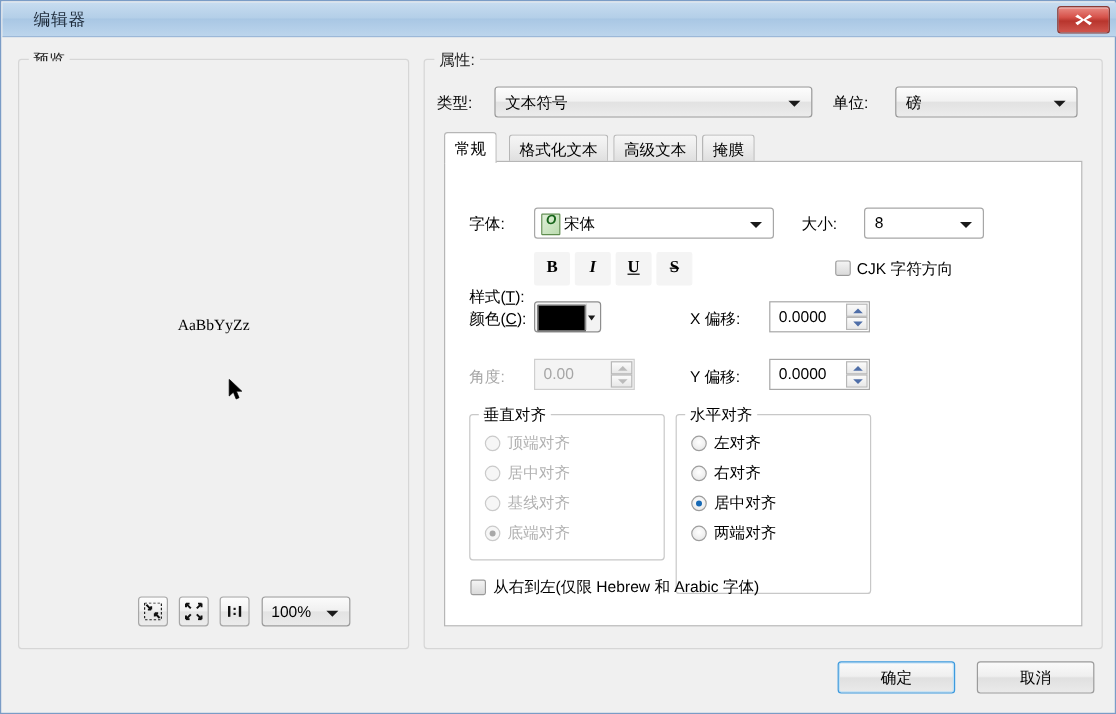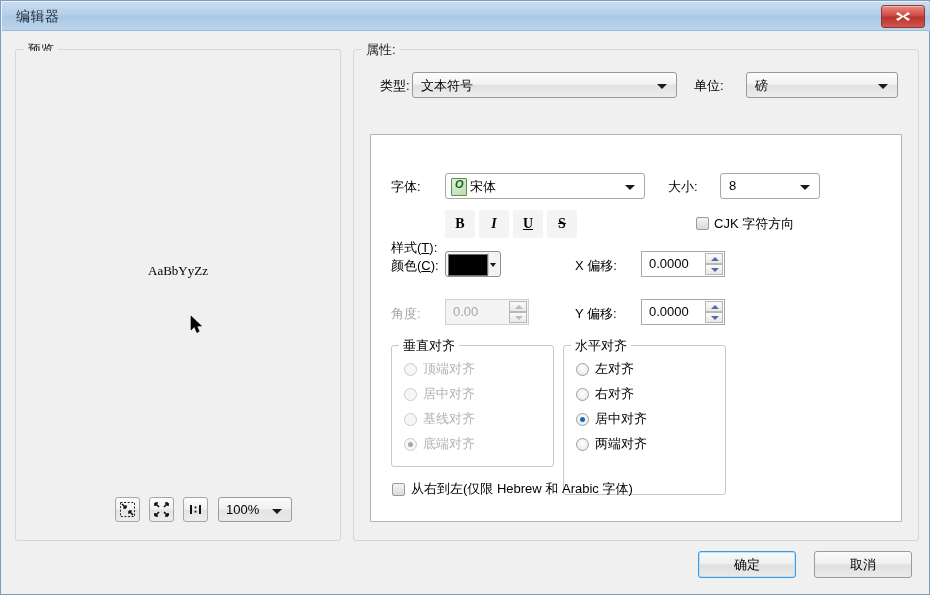--- a/index.html
+++ b/index.html
@@ -14,21 +14,21 @@
     border:1px solid #7a9cc6;
     background:#f0f0f0;
   }
   
   .titlebar{
     position:absolute;left:1px;top:1px;width:928px;height:28px;
     background:linear-gradient(to bottom,#c7dcf0 0%,#b4cfe8 45%,#a9c7e4 50%,#bcd5ec 100%);
     border-bottom:1px solid #9cb8d8;
   }
   .title-text{
-    position:absolute;left:14px;top:6px;font-size:14px;color:#1d2a39;
+    position:absolute;left:26px;top:6px;font-size:14px;color:#1d2a39;
     letter-spacing:.5px;
   }
   .close-btn{
     position:absolute;right:5px;top:3px;width:42px;height:21px;
     border:1px solid #8a3a35;border-radius:3px;
     background:linear-gradient(to bottom,#e98b84 0%,#d6524a 40%,#b8352d 55%,#d0564e 100%);
     box-shadow:inset 0 1px 0 rgba(255,255,255,.45);
     cursor:pointer;
   }
   .close-btn svg{position:absolute;left:13px;top:4px;}
@@ -229,21 +229,21 @@
       <div class="zoom-combo">
         <span class="val">100%</span>
         <span class="arrow-down" style="right:9px;top:11px;"></span>
       </div>
     </div>
   </div>
 
   <div class="groupbox" id="props-group">
     <div class="group-label">属性:</div>
 
-    <div class="lbl" style="left:26px;top:27px;text-align:center;">类型:</div>
+    <div class="lbl" style="left:10px;top:27px;text-align:center;">类型:</div>
     <div class="combo" id="type-combo">
       <span class="val">文本符号</span>
       <span class="arrow-down"></span>
     </div>
 
     <div class="lbl" style="left:340px;top:27px;">单位:</div>
     <div class="combo" id="unit-combo">
       <span class="val">磅</span>
       <span class="arrow-down"></span>
     </div>
@@ -345,18 +345,24 @@
           </div>
         <div class="rlabel" style="left:31px;top:64px;">居中对齐</div>
         <div class="radio" style="left:12px;top:92px;"></div>
         <div class="rlabel" style="left:31px;top:89px;">两端对齐</div>
       </div>
 
       <div class="checkbox" style="left:21px;top:348px;"></div>
       <div class="lbl" style="left:40px;top:345px;">从右到左(仅限 Hebrew 和 Arabic 字体)</div>
     </div>
 
+    <div class="tabstrip">
+      <div class="tab active" style="left:0;">常规</div>
+      <div class="tab" style="left:54px;">格式化文本</div>
+      <div class="tab" style="left:141px;">高级文本</div>
+      <div class="tab" style="left:215px;">掩膜</div>
+    </div>
   </div>
 
   <div class="dlgbtn" id="ok-btn">确定</div>
   <div class="dlgbtn" id="cancel-btn">取消</div>
 
 </div>
 
 </body></html>

